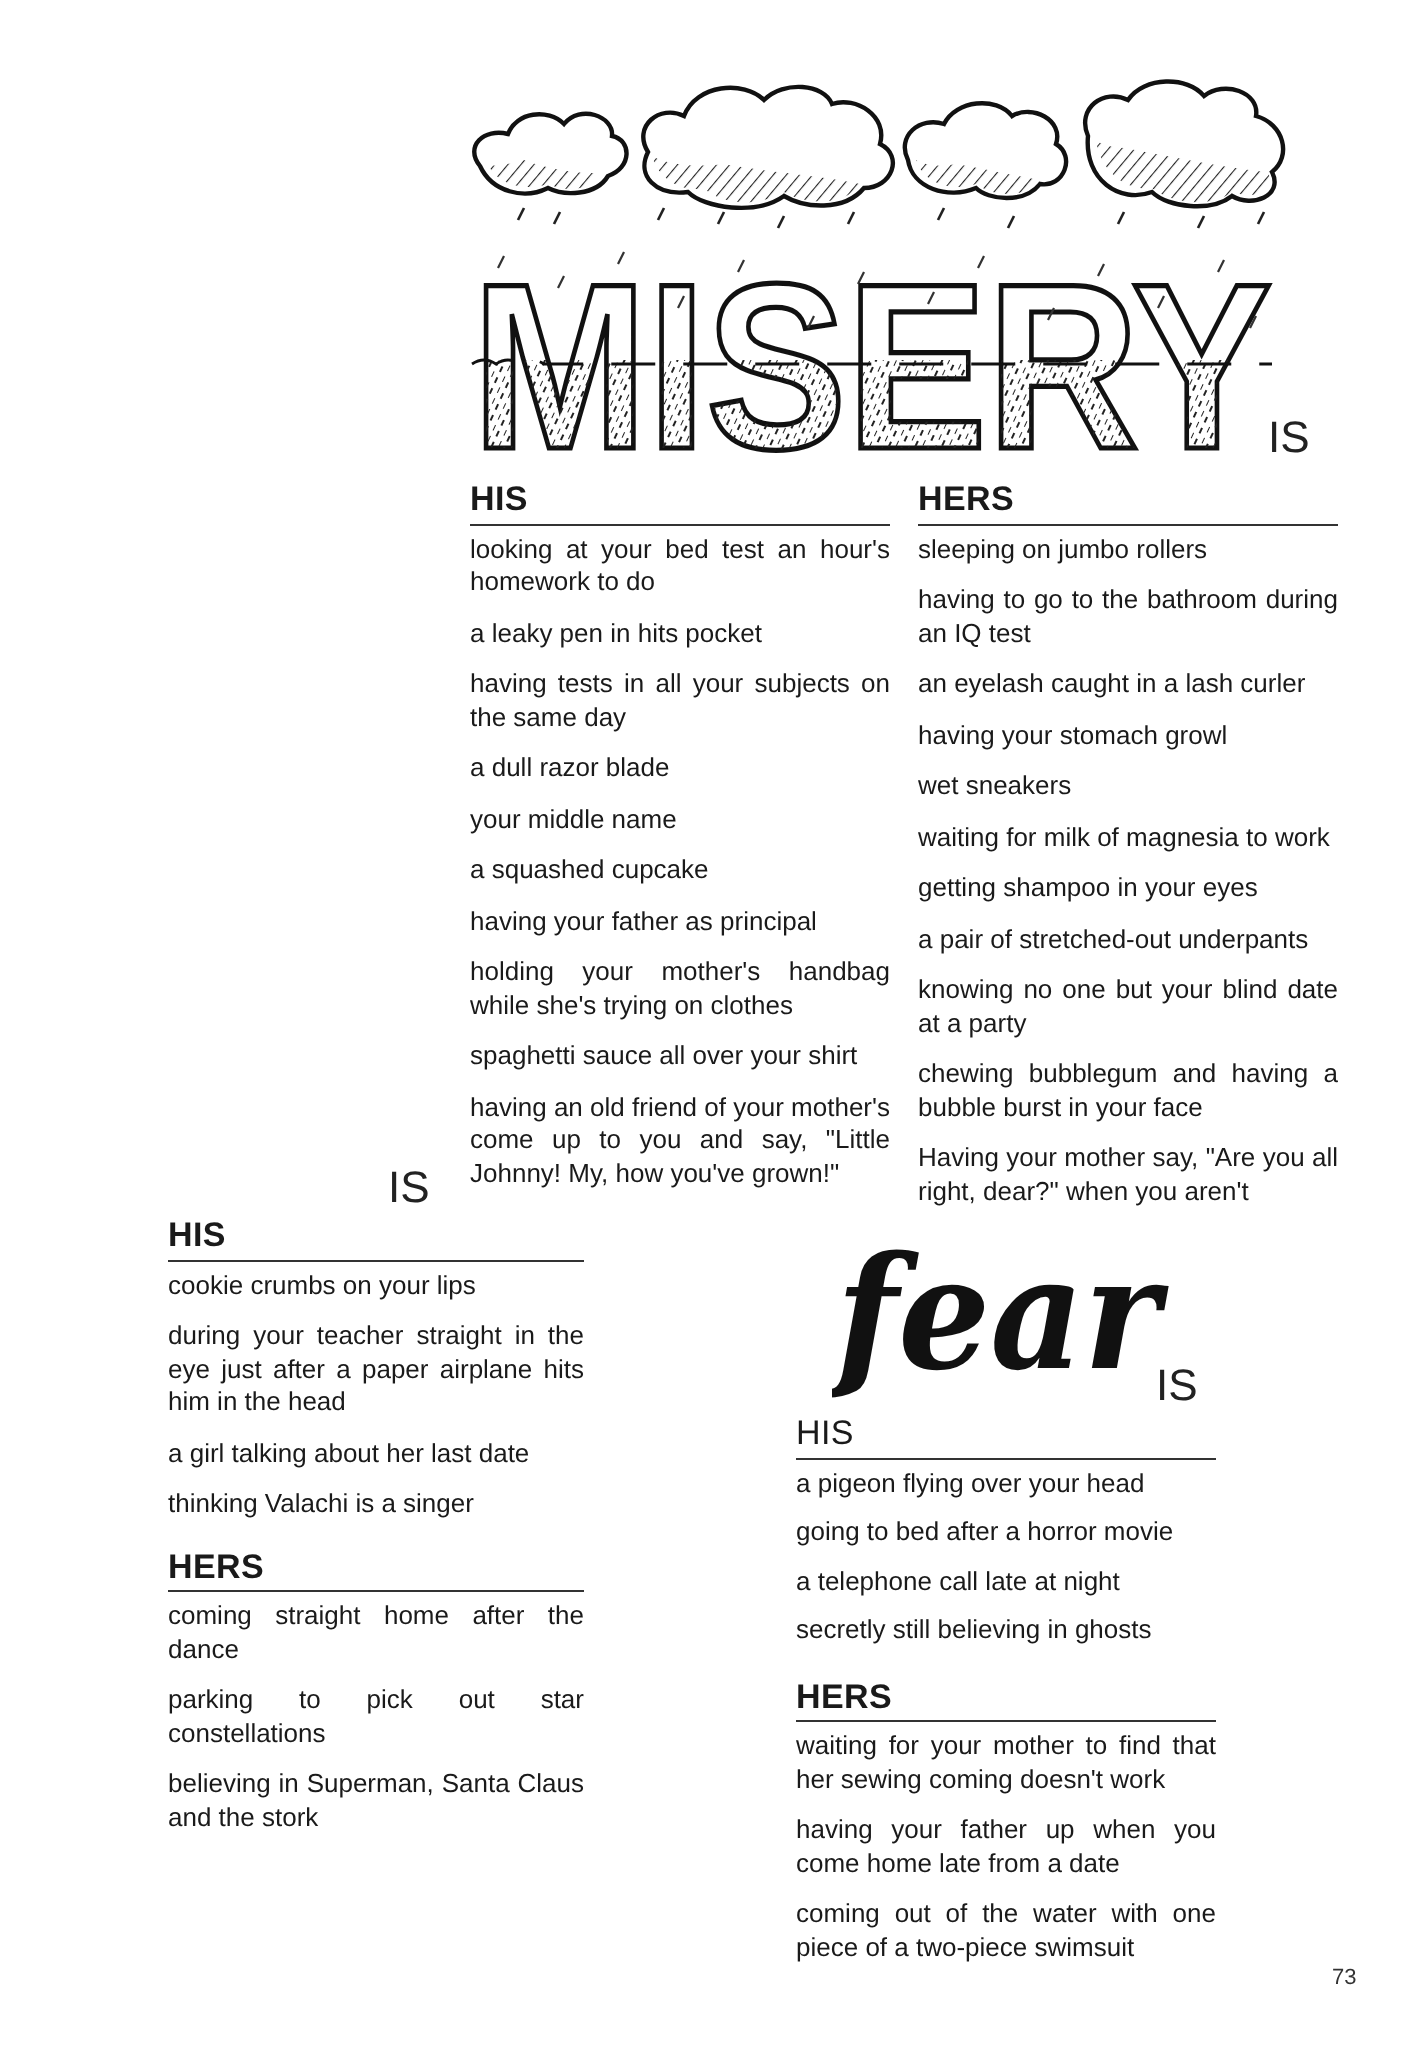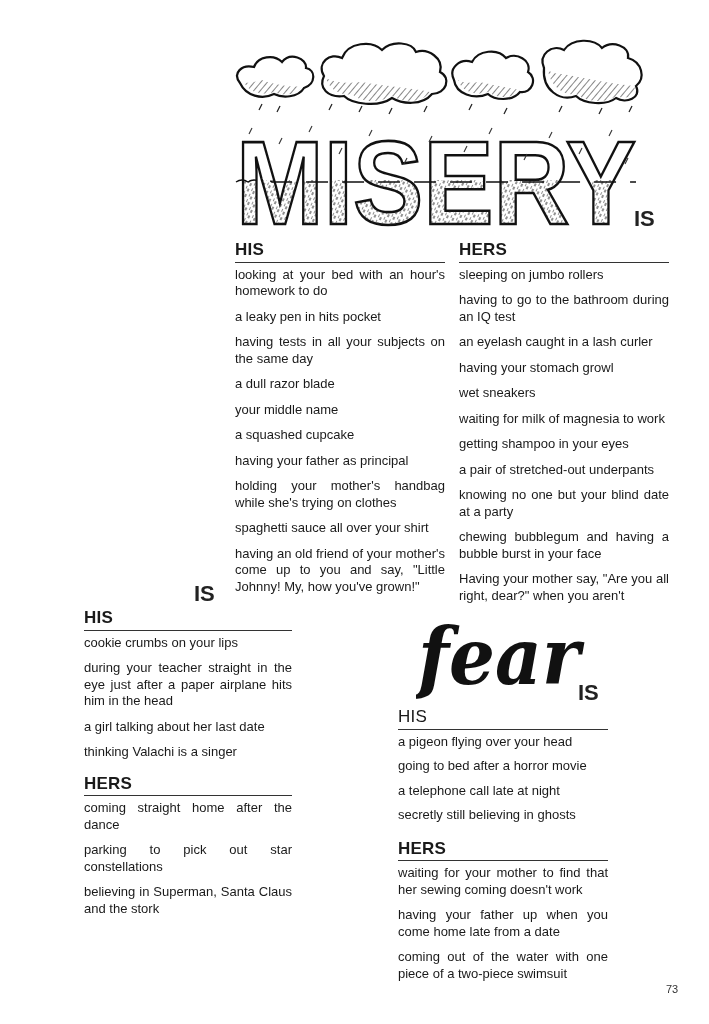--- a/index.html
+++ b/index.html
@@ -3,21 +3,21 @@
 <meta charset="utf-8">
 <style>
   html, body { margin: 0; padding: 0; background: #ffffff; }
   body { width: 709px; height: 1024px; position: relative; overflow: hidden;
          font-family: "Liberation Sans", sans-serif; color: #1a1a1a; }
   .abs { position: absolute; }
 
   
   .clouds { left: 232px; top: 38px; width: 450px; height: 80px; }
   .misery-word { left: 232px; top: 118px; width: 410px; height: 112px; }
-  .is-label { font-family: "Liberation Sans", sans-serif; font-weight: 700; font-size: 22px; color: #222; letter-spacing: 0px; }
+  .is-label { font-family: "Liberation Sans", sans-serif; font-weight: 400; font-size: 22px; color: #222; letter-spacing: 0px; }
 
   
   .innocence { left: 66px; top: 64px; width: 126px; height: 542px; }
 
   .section-head { font-size: 17px; font-weight: bold; color: #1a1a1a; padding-bottom: 3px;
                   border-bottom: 1.3px solid #333; margin-bottom: 4px; letter-spacing: 0.2px; }
   .section-head.plain { font-weight: normal; }
   .col { font-size: 13px; line-height: 16.5px; }
   .item { margin-bottom: 9px; text-align: justify; }
   .item:last-child { margin-bottom: 0; }
@@ -114,21 +114,21 @@
     </pattern>
   </defs>
   <g transform="translate(118,0) rotate(90)">
     <text x="0" y="0" font-family="'Liberation Sans', sans-serif" font-weight="bold" font-size="132" textLength="540" lengthAdjust="spacingAndGlyphs" fill="url(#flowers)" stroke="#111" stroke-width="1" dominant-baseline="text-after-edge">INNOCENCE</text>
   </g>
 </svg>
 <span class="abs is-label" style="left:194px; top:581px;">IS</span>
 
 <div class="abs col" style="left:235px; top:242px; width:210px;">
   <div class="section-head">HIS</div>
-  <div class="item">looking at your bed with an hour's homework to do</div>
+  <div class="item">looking at your bed test an hour's homework to do</div>
   <div class="item">a leaky pen in hits pocket</div>
   <div class="item">having tests in all your subjects on the same day</div>
   <div class="item">a dull razor blade</div>
   <div class="item">your middle name</div>
   <div class="item">a squashed cupcake</div>
   <div class="item">having your father as principal</div>
   <div class="item">holding your mother's handbag while she's trying on clothes</div>
   <div class="item">spaghetti sauce all over your shirt</div>
   <div class="item">having an old friend of your mother's come up to you and say, "Little Johnny! My, how you've grown!"</div>
 </div>

